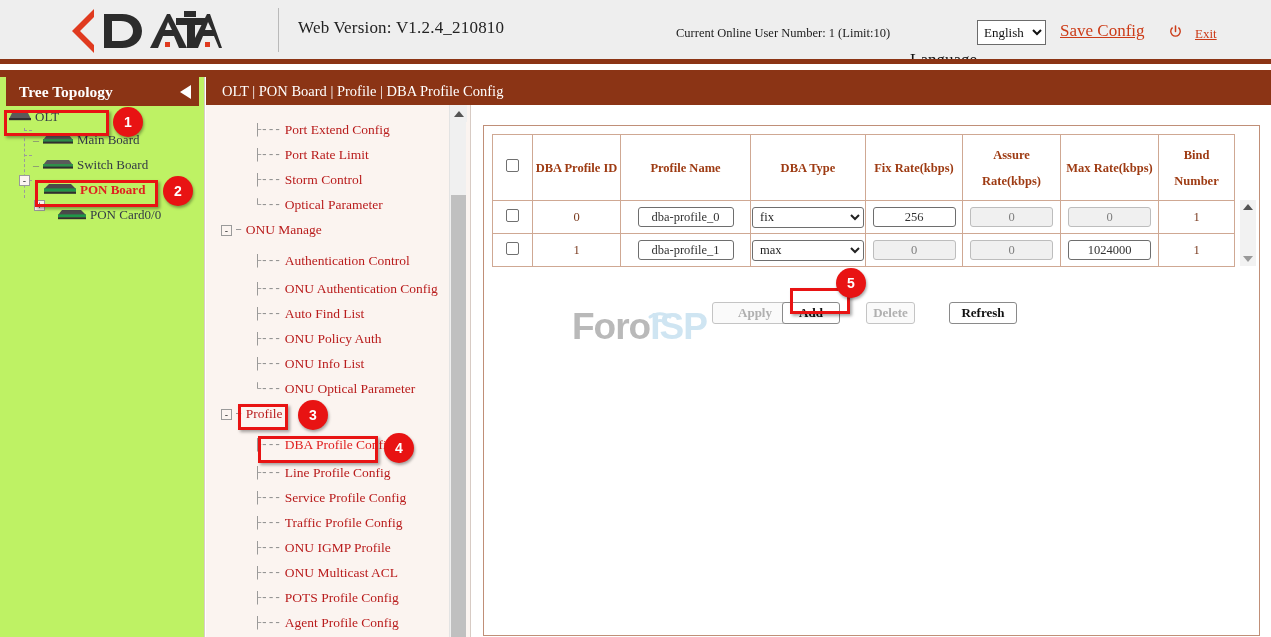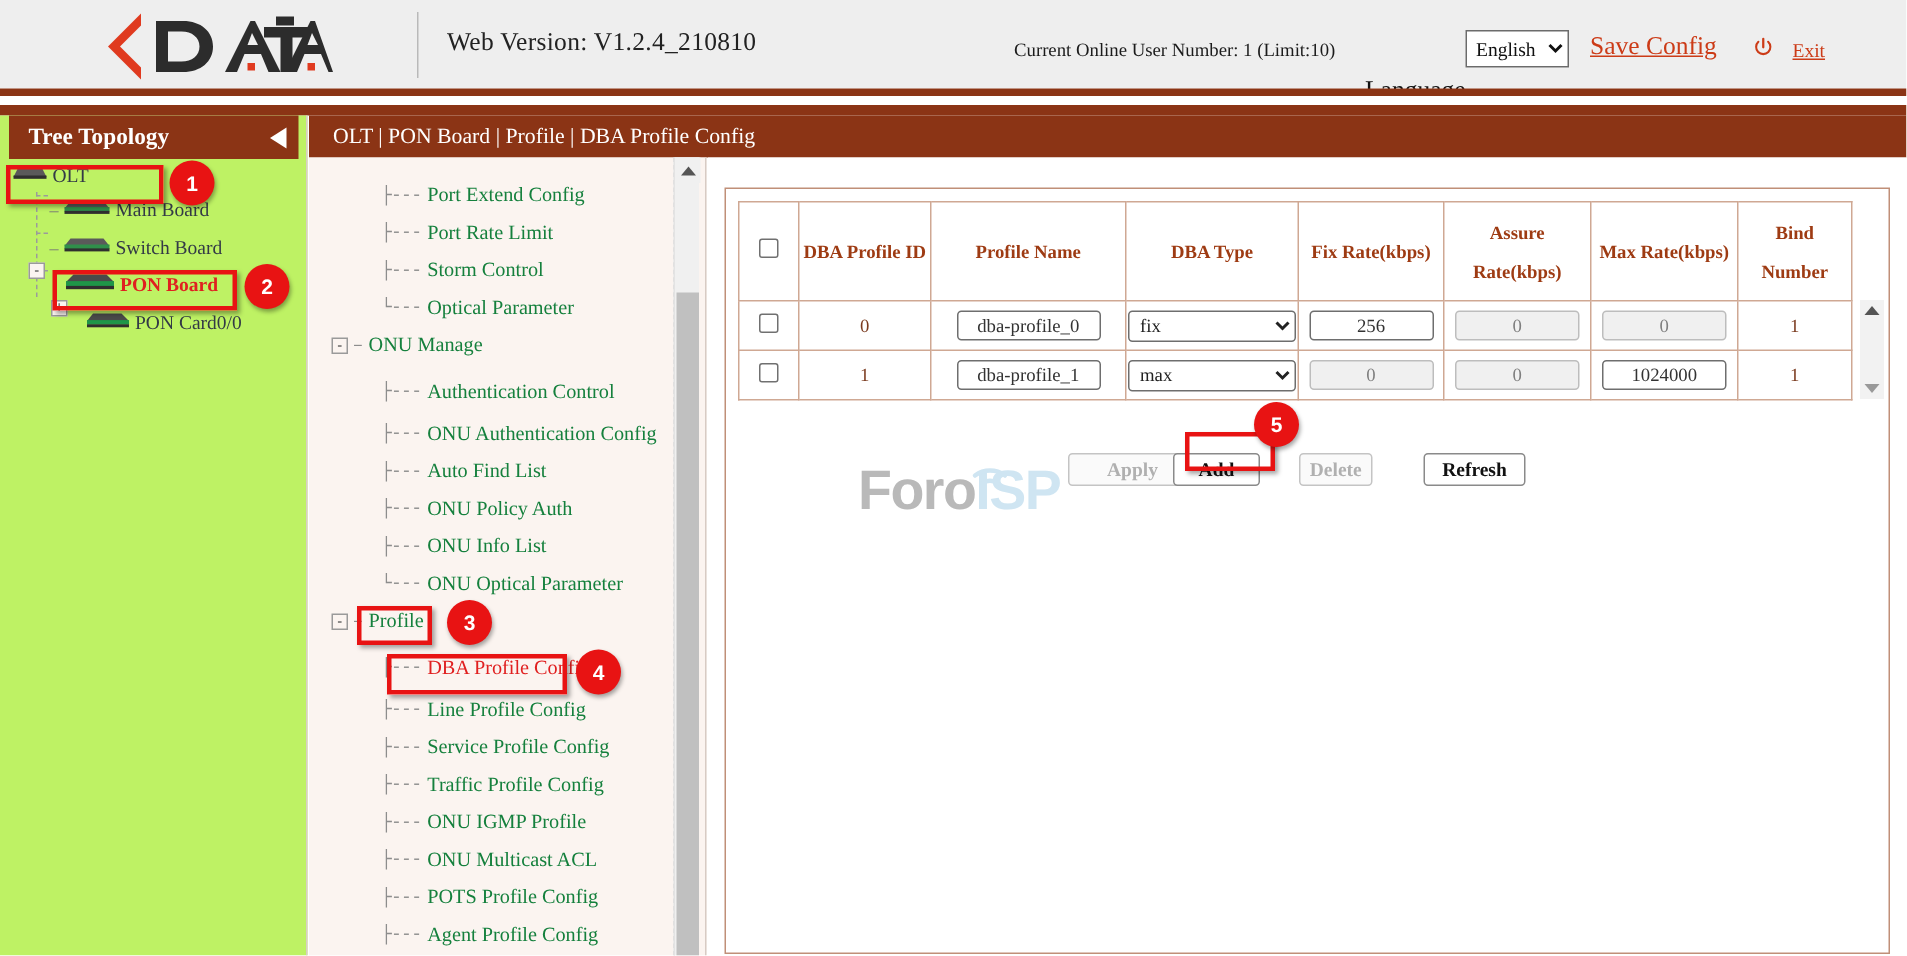--- a/index.html
+++ b/index.html
@@ -113,21 +113,21 @@
     position: absolute; left: 206px; top: 105px; width: 265px; height: 532px;
     background: #fbf4f0; overflow: hidden;
     border-right: 1px solid #d7cbc4;
   }
   .menu-inner { position: absolute; left: 0; top: 0; width: 248px; }
   .mitem {
     position: absolute; height: 22px; display: flex; align-items: center;
     white-space: nowrap;
   }
   .mitem .mtext {
-    font-size: 13.5px; color: #15803d; font-family: "Liberation Serif", serif;
+    font-size: 13.5px; color: #b91c1c; font-family: "Liberation Serif", serif;
   }
   .mitem .mtext.red { color: #e02020; }
   .mleaf-dash {
     font-family: "Liberation Mono", monospace; font-size: 12px;
     color: #8d8d8d; margin-right: 4px; letter-spacing: -0.5px;
   }
   .mgrp-box {
     display: inline-block; width: 11px; height: 11px;
     border: 1px solid #9a9a9a; background: #fbf4f0;
     font-size: 10px; line-height: 9px; text-align: center;

